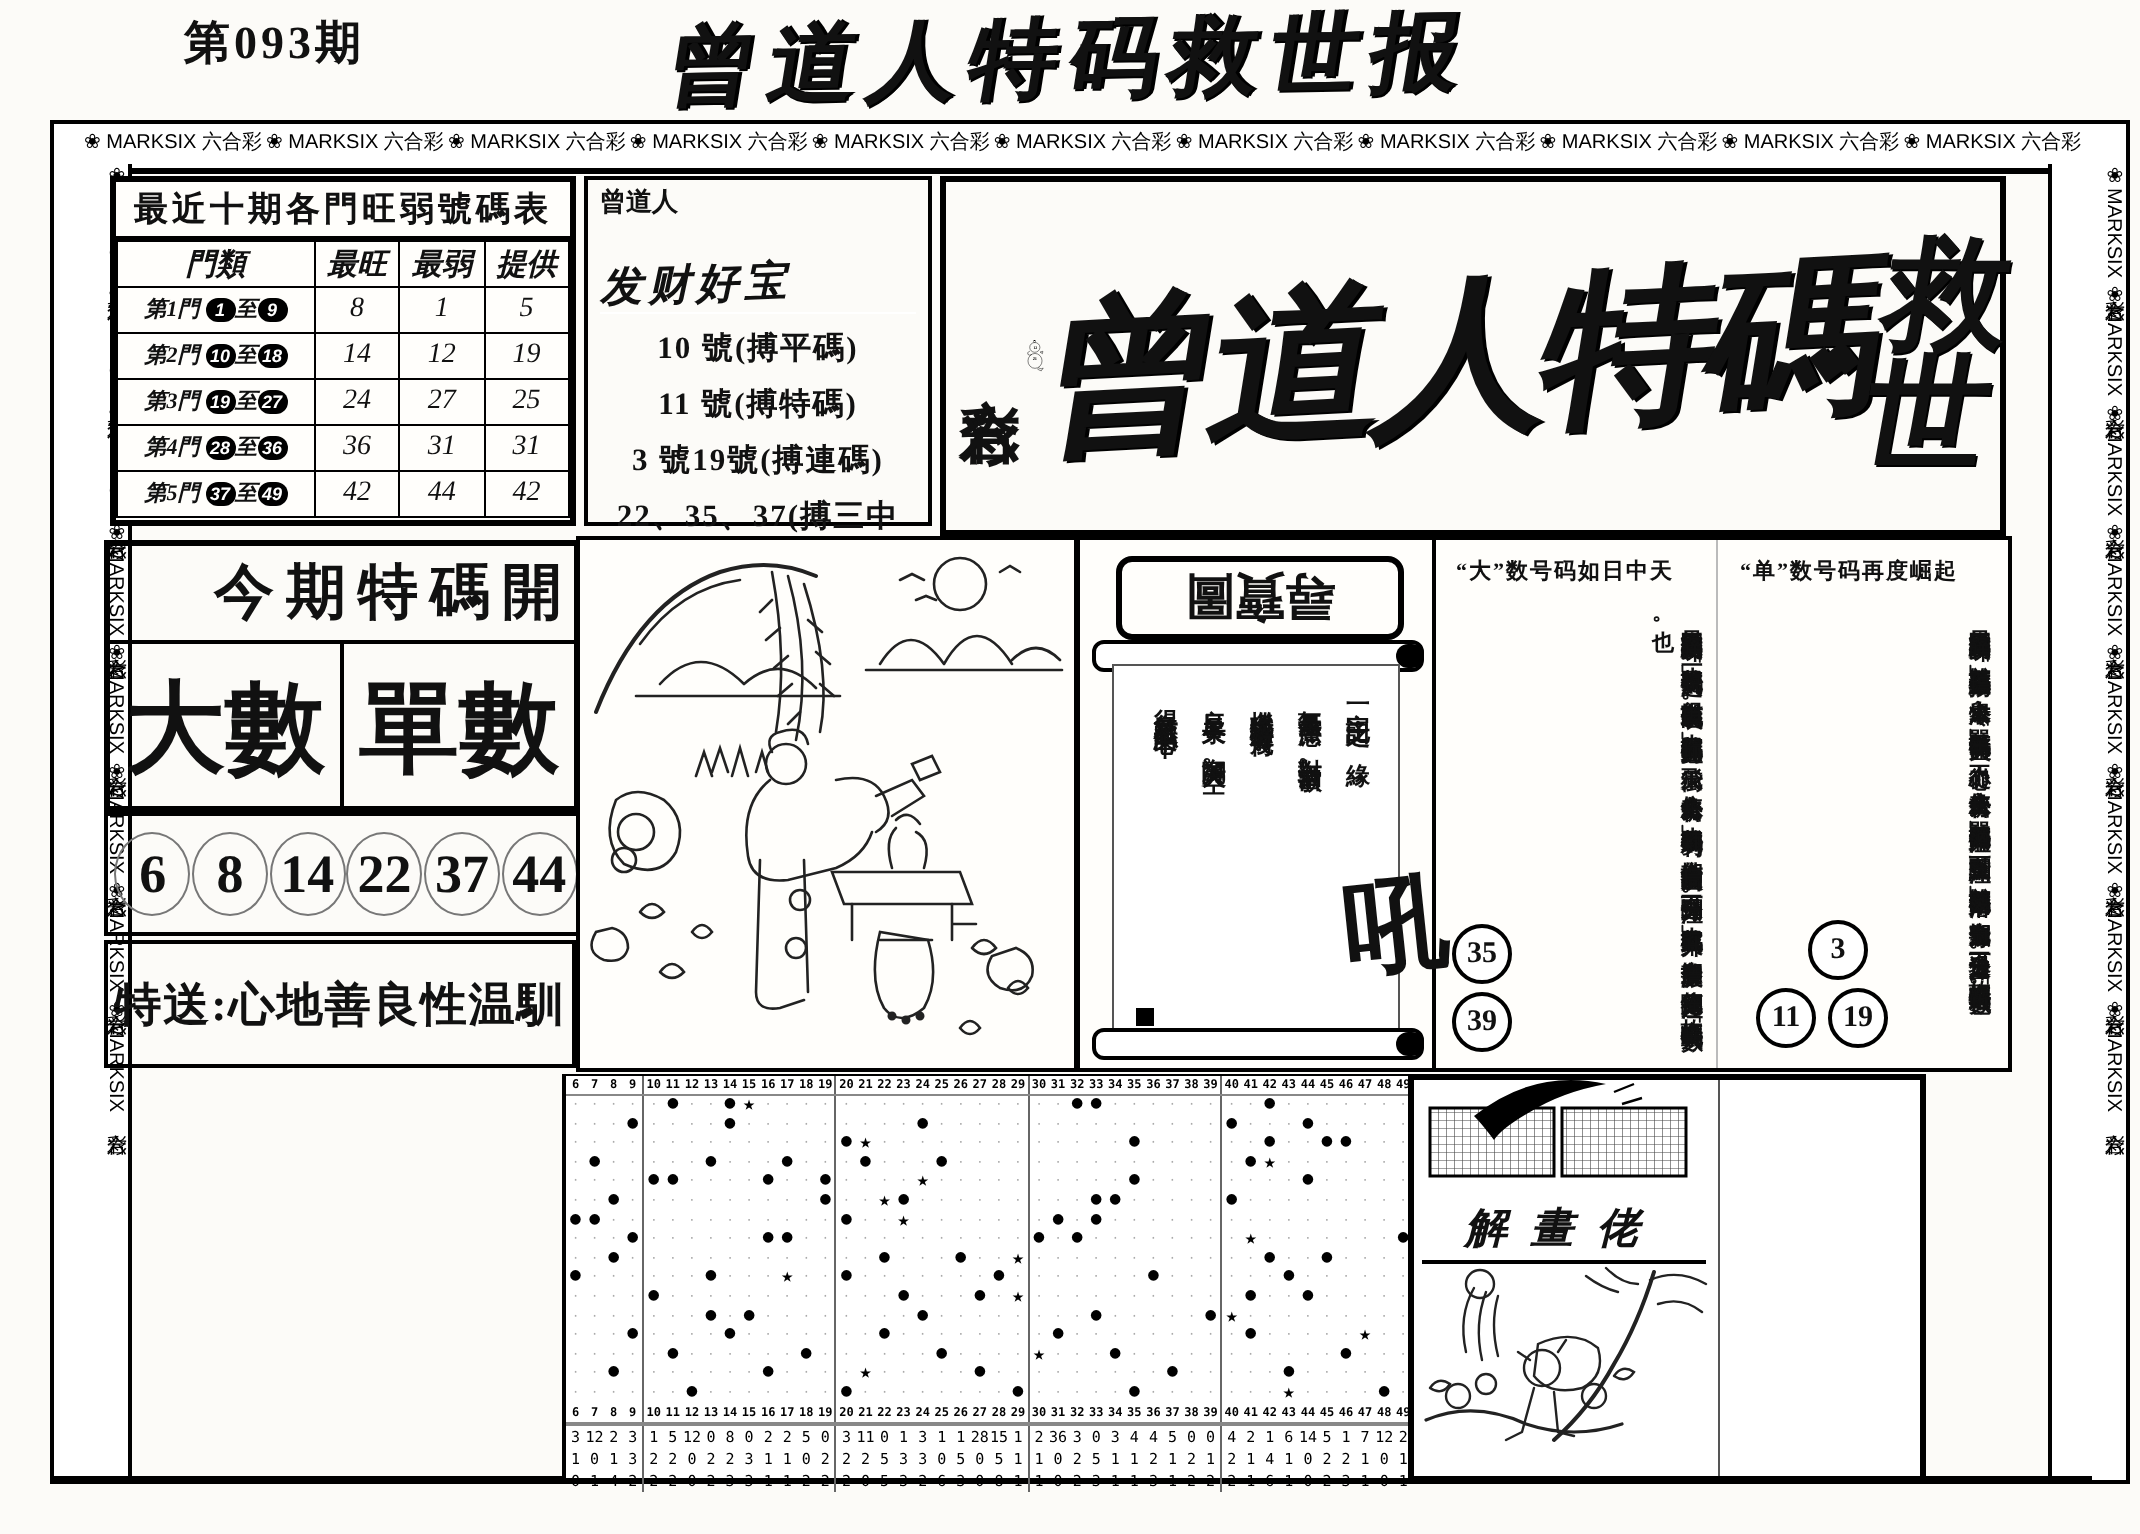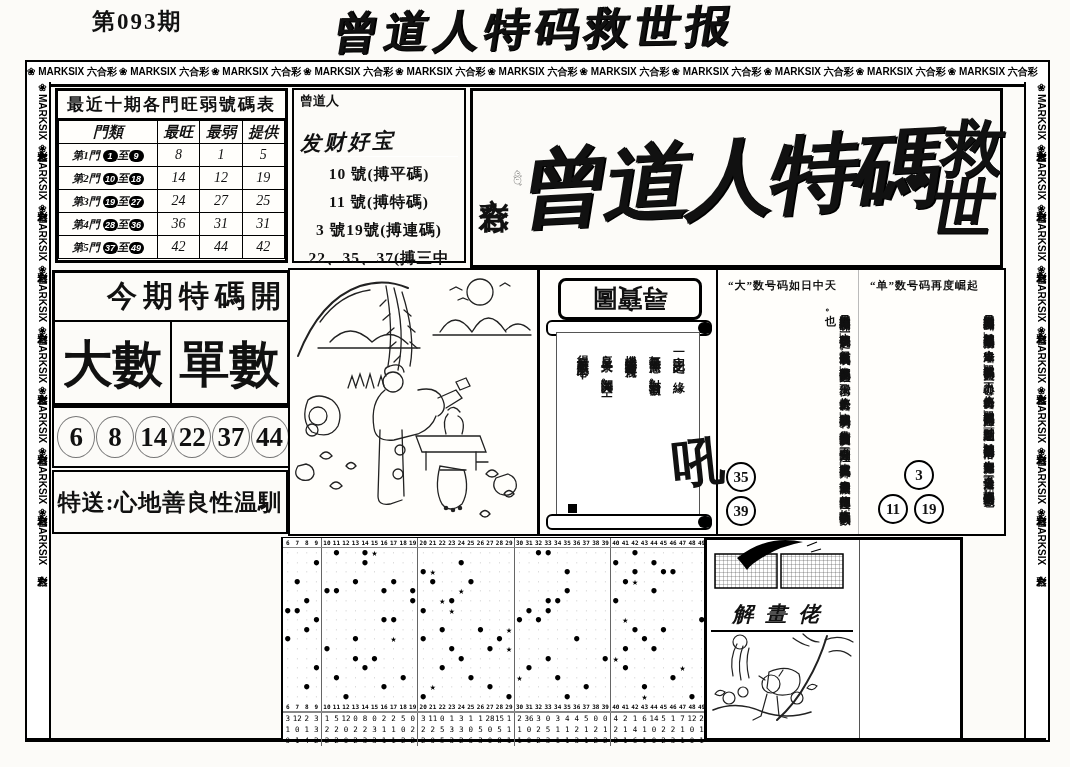--- a/index.html
+++ b/index.html
@@ -6,21 +6,21 @@
   #canvas{position:relative;width:1070px;height:767px;background:#fcfbf8;overflow:hidden;
           font-family:"Liberation Serif", serif;color:#111;}
   .abs{position:absolute;}
   
   #issue{left:92px;top:6px;font-size:23px;font-weight:bold;letter-spacing:2px;}
   #masthead-title{left:255px;top:0px;width:560px;text-align:center;font-size:44px;font-weight:900;
       transform:skewX(-10deg) rotate(-1deg);letter-spacing:6px;
       text-shadow:1px 1px 0 #000, 2px 0 0 #000;}
   
   .strip{background:#fff;border:2px solid #000;font-family:"Liberation Sans",sans-serif;
-         font-weight:bold;font-size:10px;white-space:nowrap;overflow:hidden;color:#000;}
+         font-weight:normal;font-size:10px;white-space:nowrap;overflow:hidden;color:#000;padding-left:15px;}
   #strip-top{left:25px;top:60px;width:1021px;height:22px;line-height:20px;border-bottom:3px solid #000;}
   #strip-left{left:25px;top:82px;width:22px;height:658px;writing-mode:vertical-rl;border-top:none;}
   #strip-right{left:1024px;top:82px;width:22px;height:658px;writing-mode:vertical-rl;border-top:none;}
   .strip .unit{margin:0 2px;}
   .flower{letter-spacing:-1px;}
   #frame-bottom{left:25px;top:738px;width:1021px;height:4px;background:#000;}
   
   .box{border:2px solid #000;background:#fffefb;box-sizing:border-box;}
   
   #hot-table{left:55px;top:88px;width:233px;height:175px;border:3px solid #000;}

